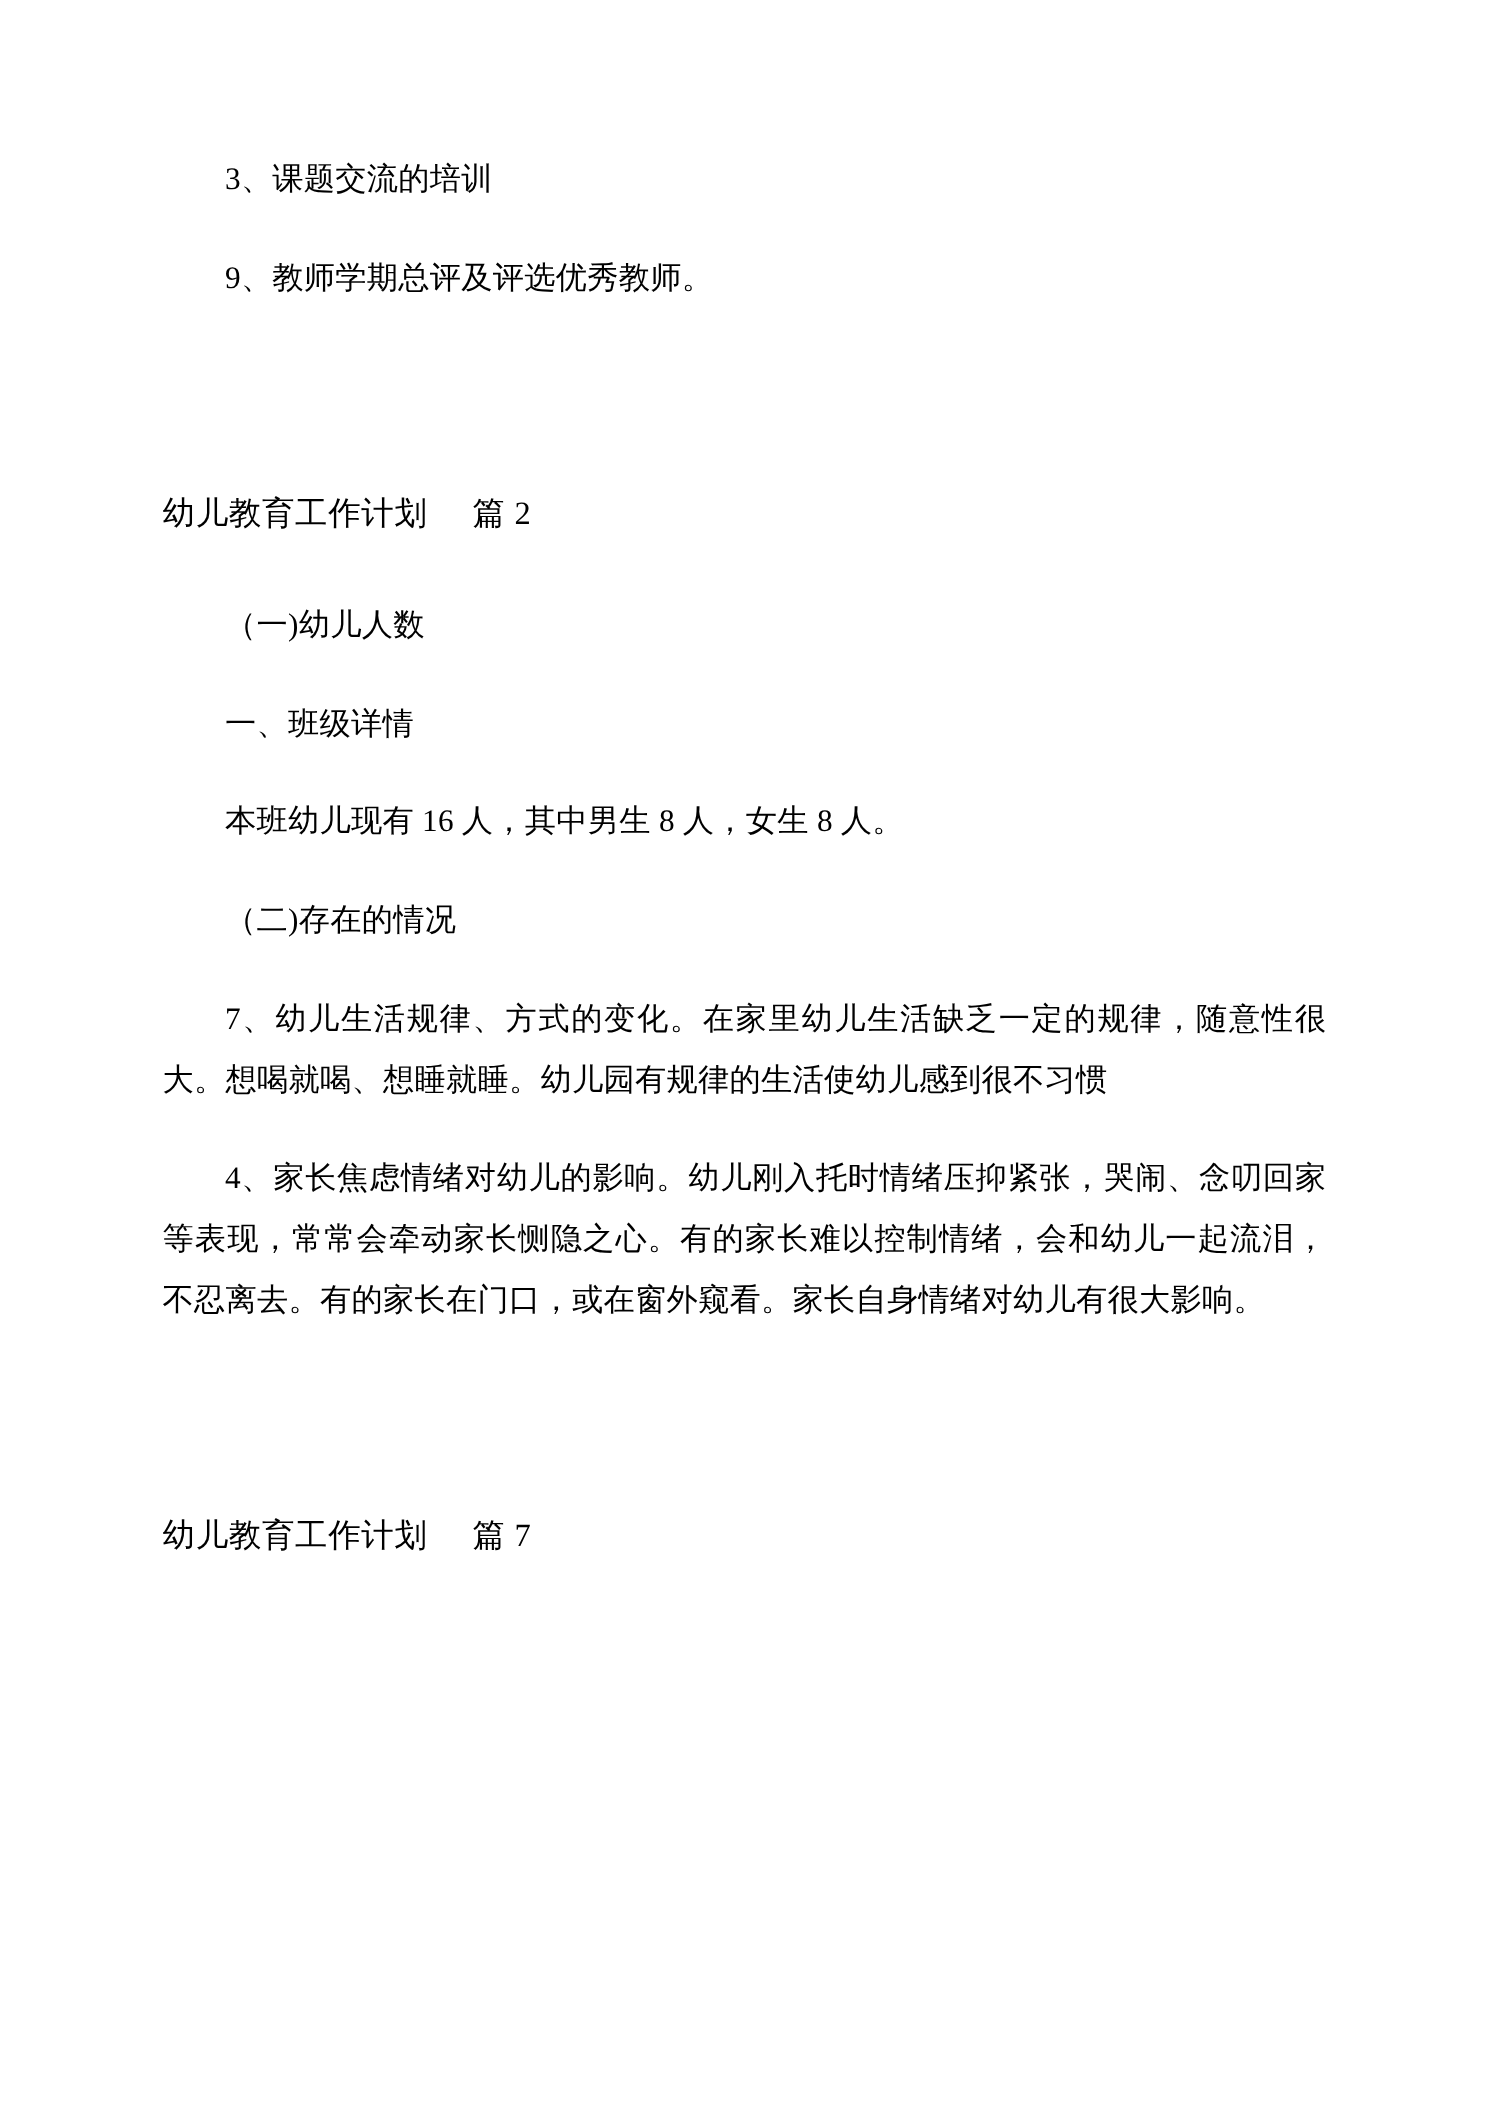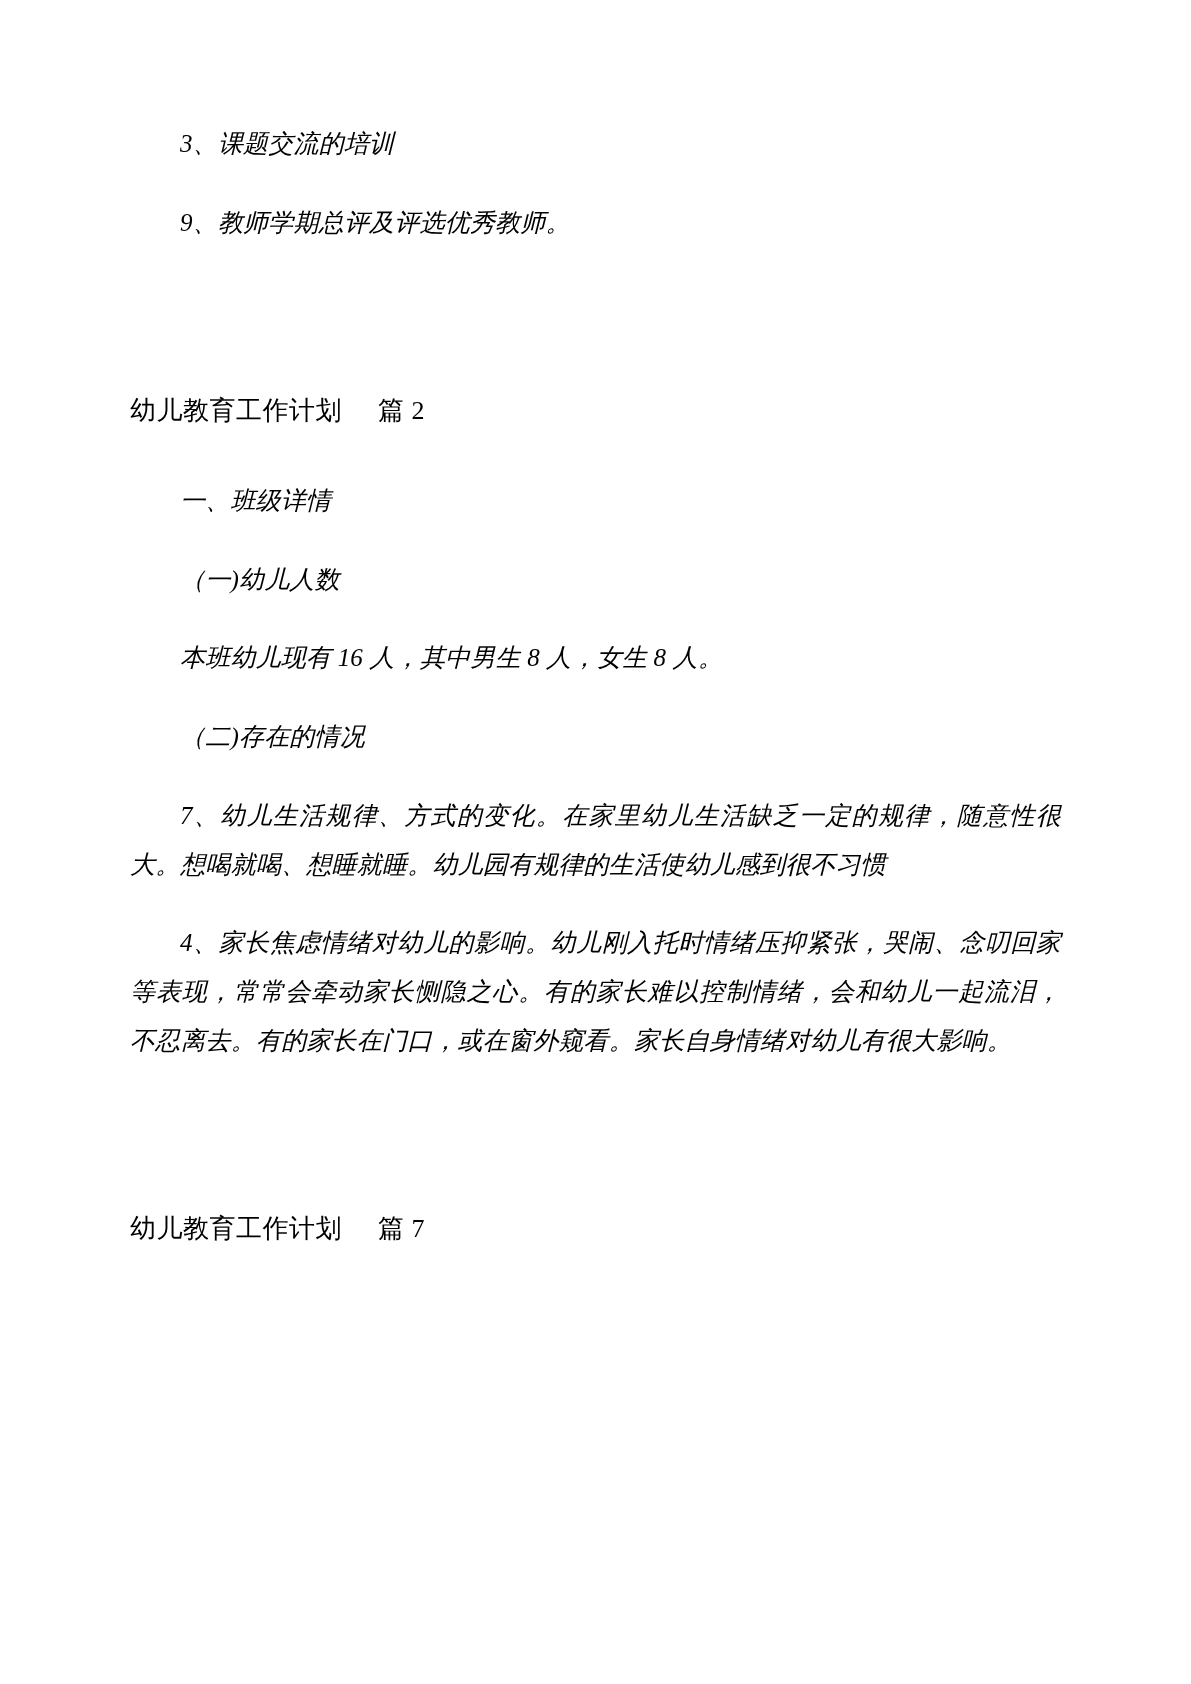--- a/index.html
+++ b/index.html
@@ -31,21 +31,20 @@
   .para {
     font-size: 25px;
     line-height: 1.95;
     text-align: justify;
     text-justify: inter-ideograph;
     margin-bottom: 30px;
     letter-spacing: 0.2px;
   }
   .indent-1 {
     text-indent: 50px;
-    font-style: italic;
   }
   .heading {
     font-size: 26px;
     font-weight: normal;
     line-height: 1.9;
     margin-top: 62px;
     margin-bottom: 42px;
     letter-spacing: 0.5px;
   }
   .heading .gap {
@@ -63,23 +62,23 @@
   <div class="doc-body">
 
     <p class="para indent-1">3、课题交流的培训</p>
 
     <p class="para indent-1">9、教师学期总评及评选优秀教师。</p>
 
     <div class="spacer-lg"></div>
 
     <h2 class="heading"><span>幼儿教育工作计划</span><span class="gap"></span><span>篇 2</span></h2>
 
+    <p class="para indent-1">（一)幼儿人数</p>
+
     <p class="para indent-1">一、班级详情</p>
-
-    <p class="para indent-1">（一)幼儿人数</p>
 
     <p class="para indent-1">本班幼儿现有 16 人，其中男生 8 人，女生 8 人。</p>
 
     <p class="para indent-1">（二)存在的情况</p>
 
 
 
     <p class="para indent-1">7、幼儿生活规律、方式的变化。在家里幼儿生活缺乏一定的规律，随意性很大。想喝就喝、想睡就睡。幼儿园有规律的生活使幼儿感到很不习惯</p>
 
     <p class="para indent-1">4、家长焦虑情绪对幼儿的影响。幼儿刚入托时情绪压抑紧张，哭闹、念叨回家等表现，常常会牵动家长恻隐之心。有的家长难以控制情绪，会和幼儿一起流泪，不忍离去。有的家长在门口，或在窗外窥看。家长自身情绪对幼儿有很大影响。</p>

